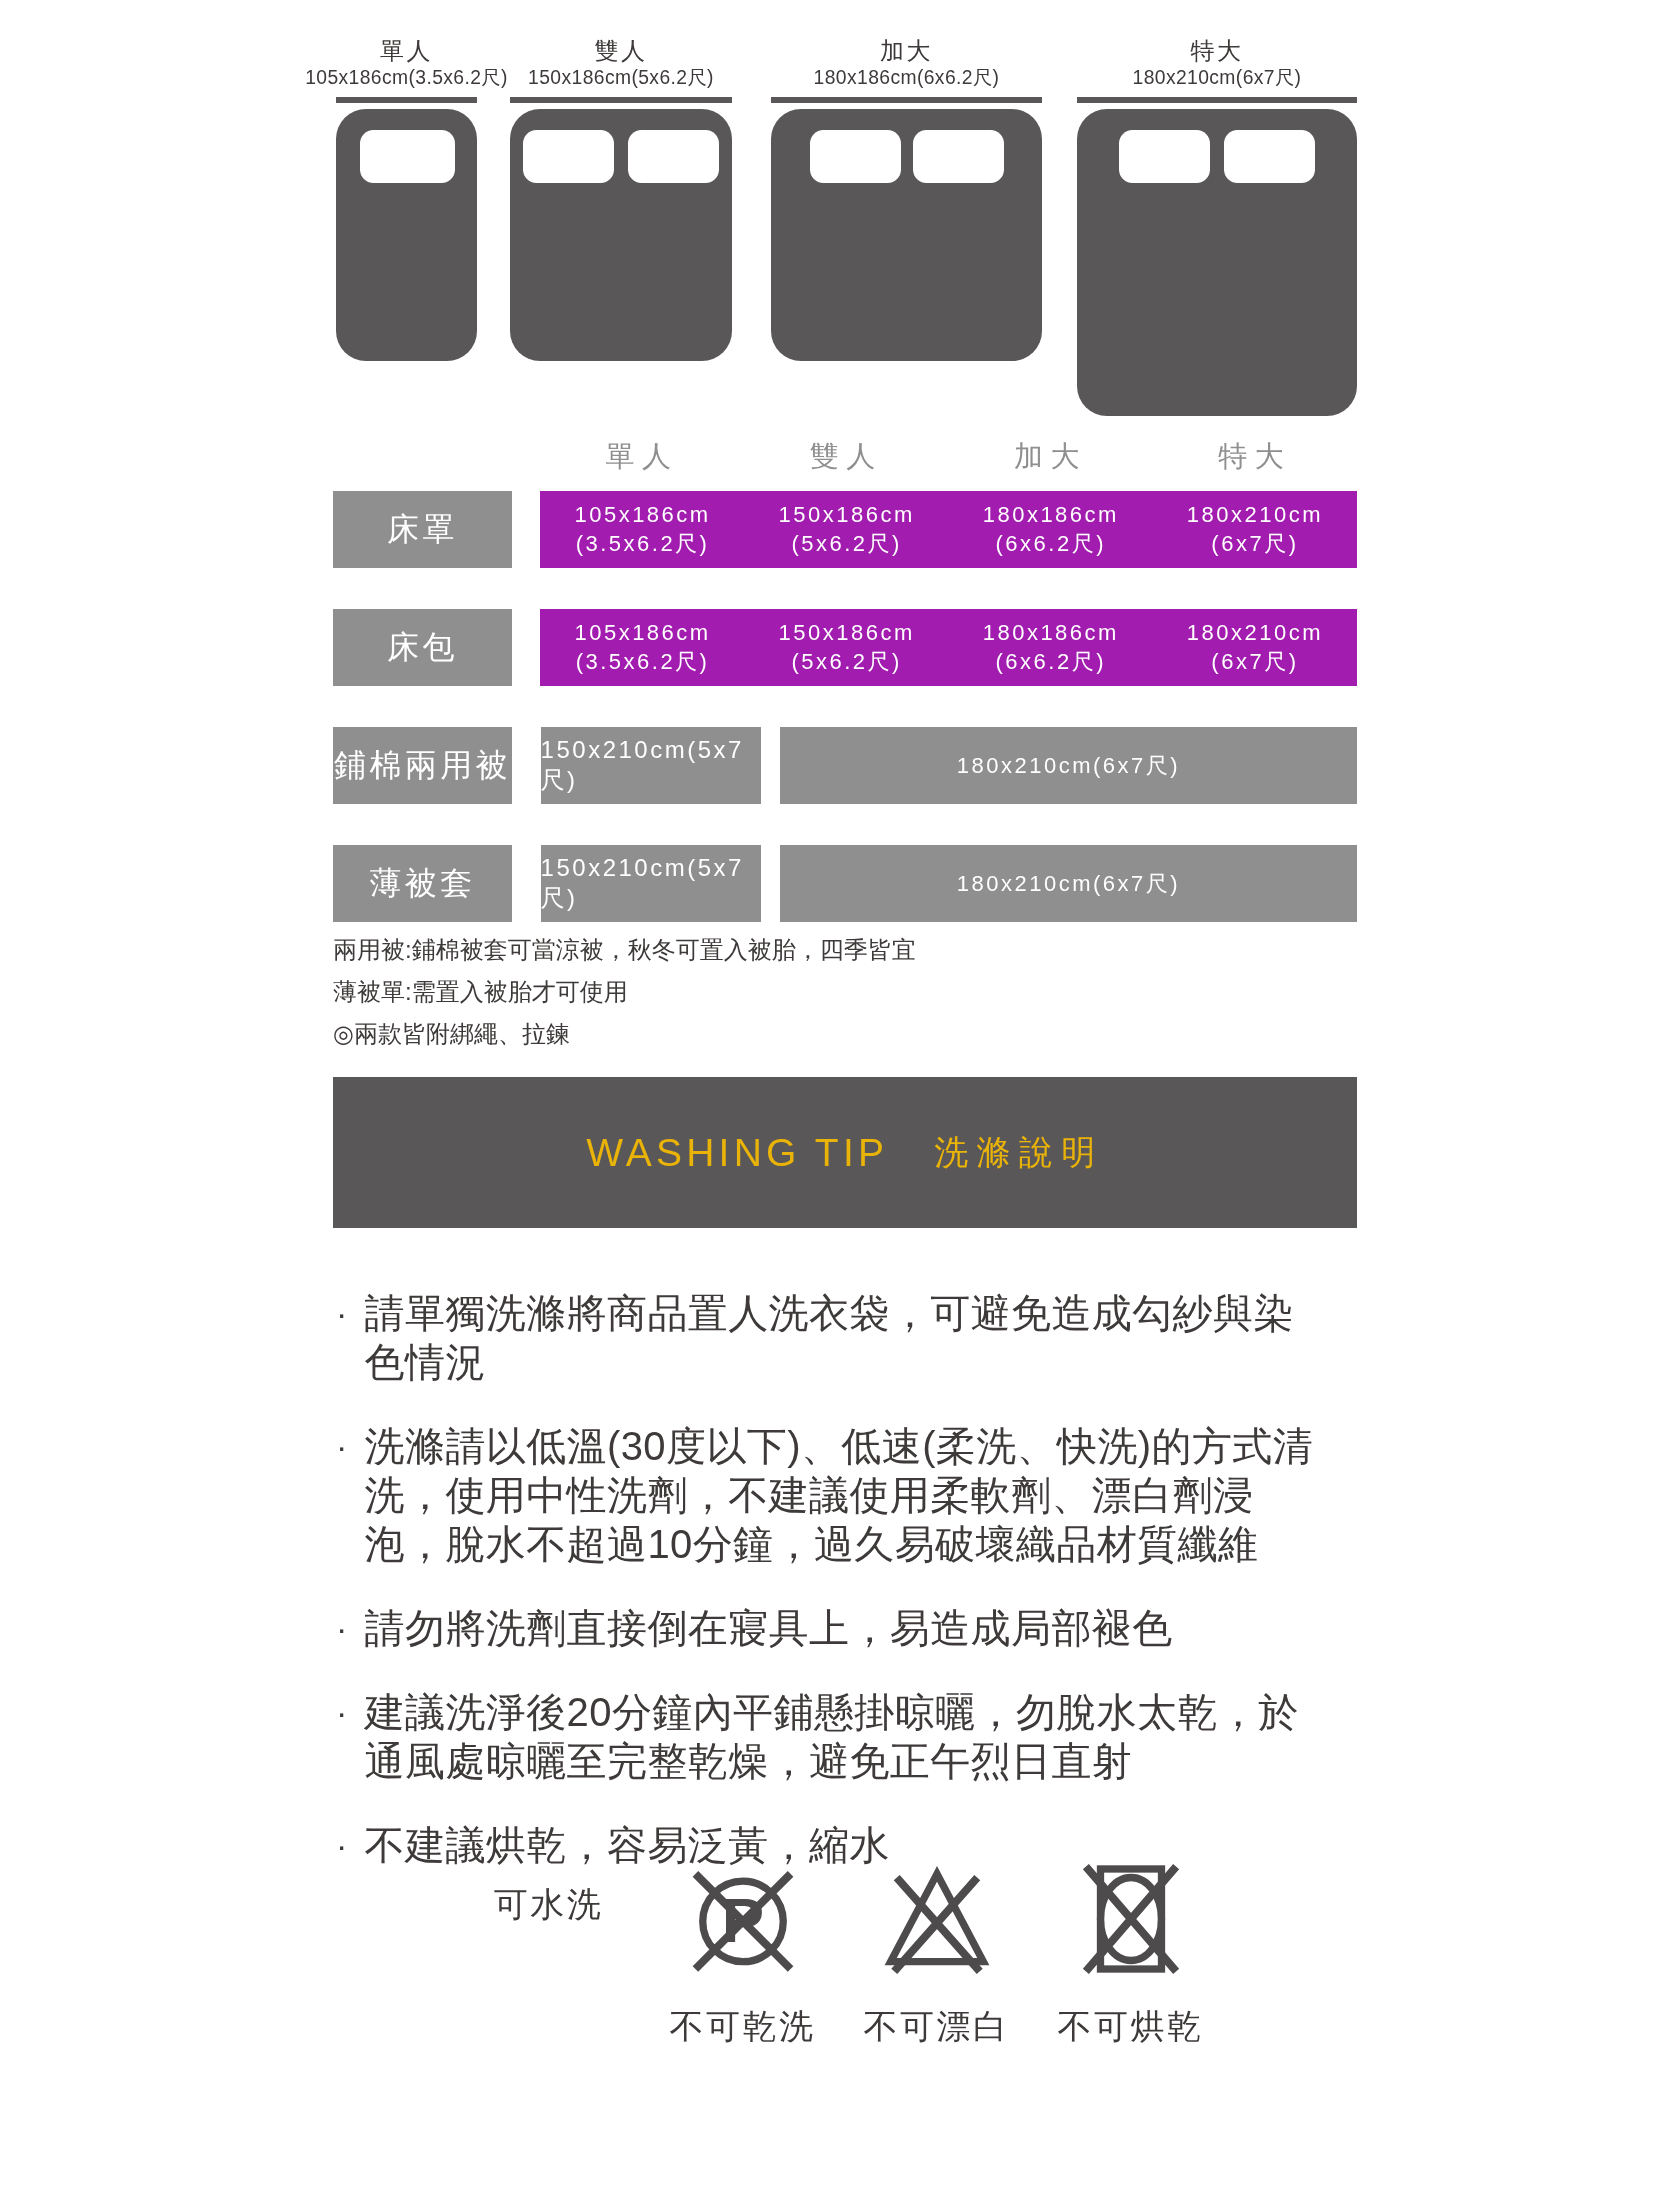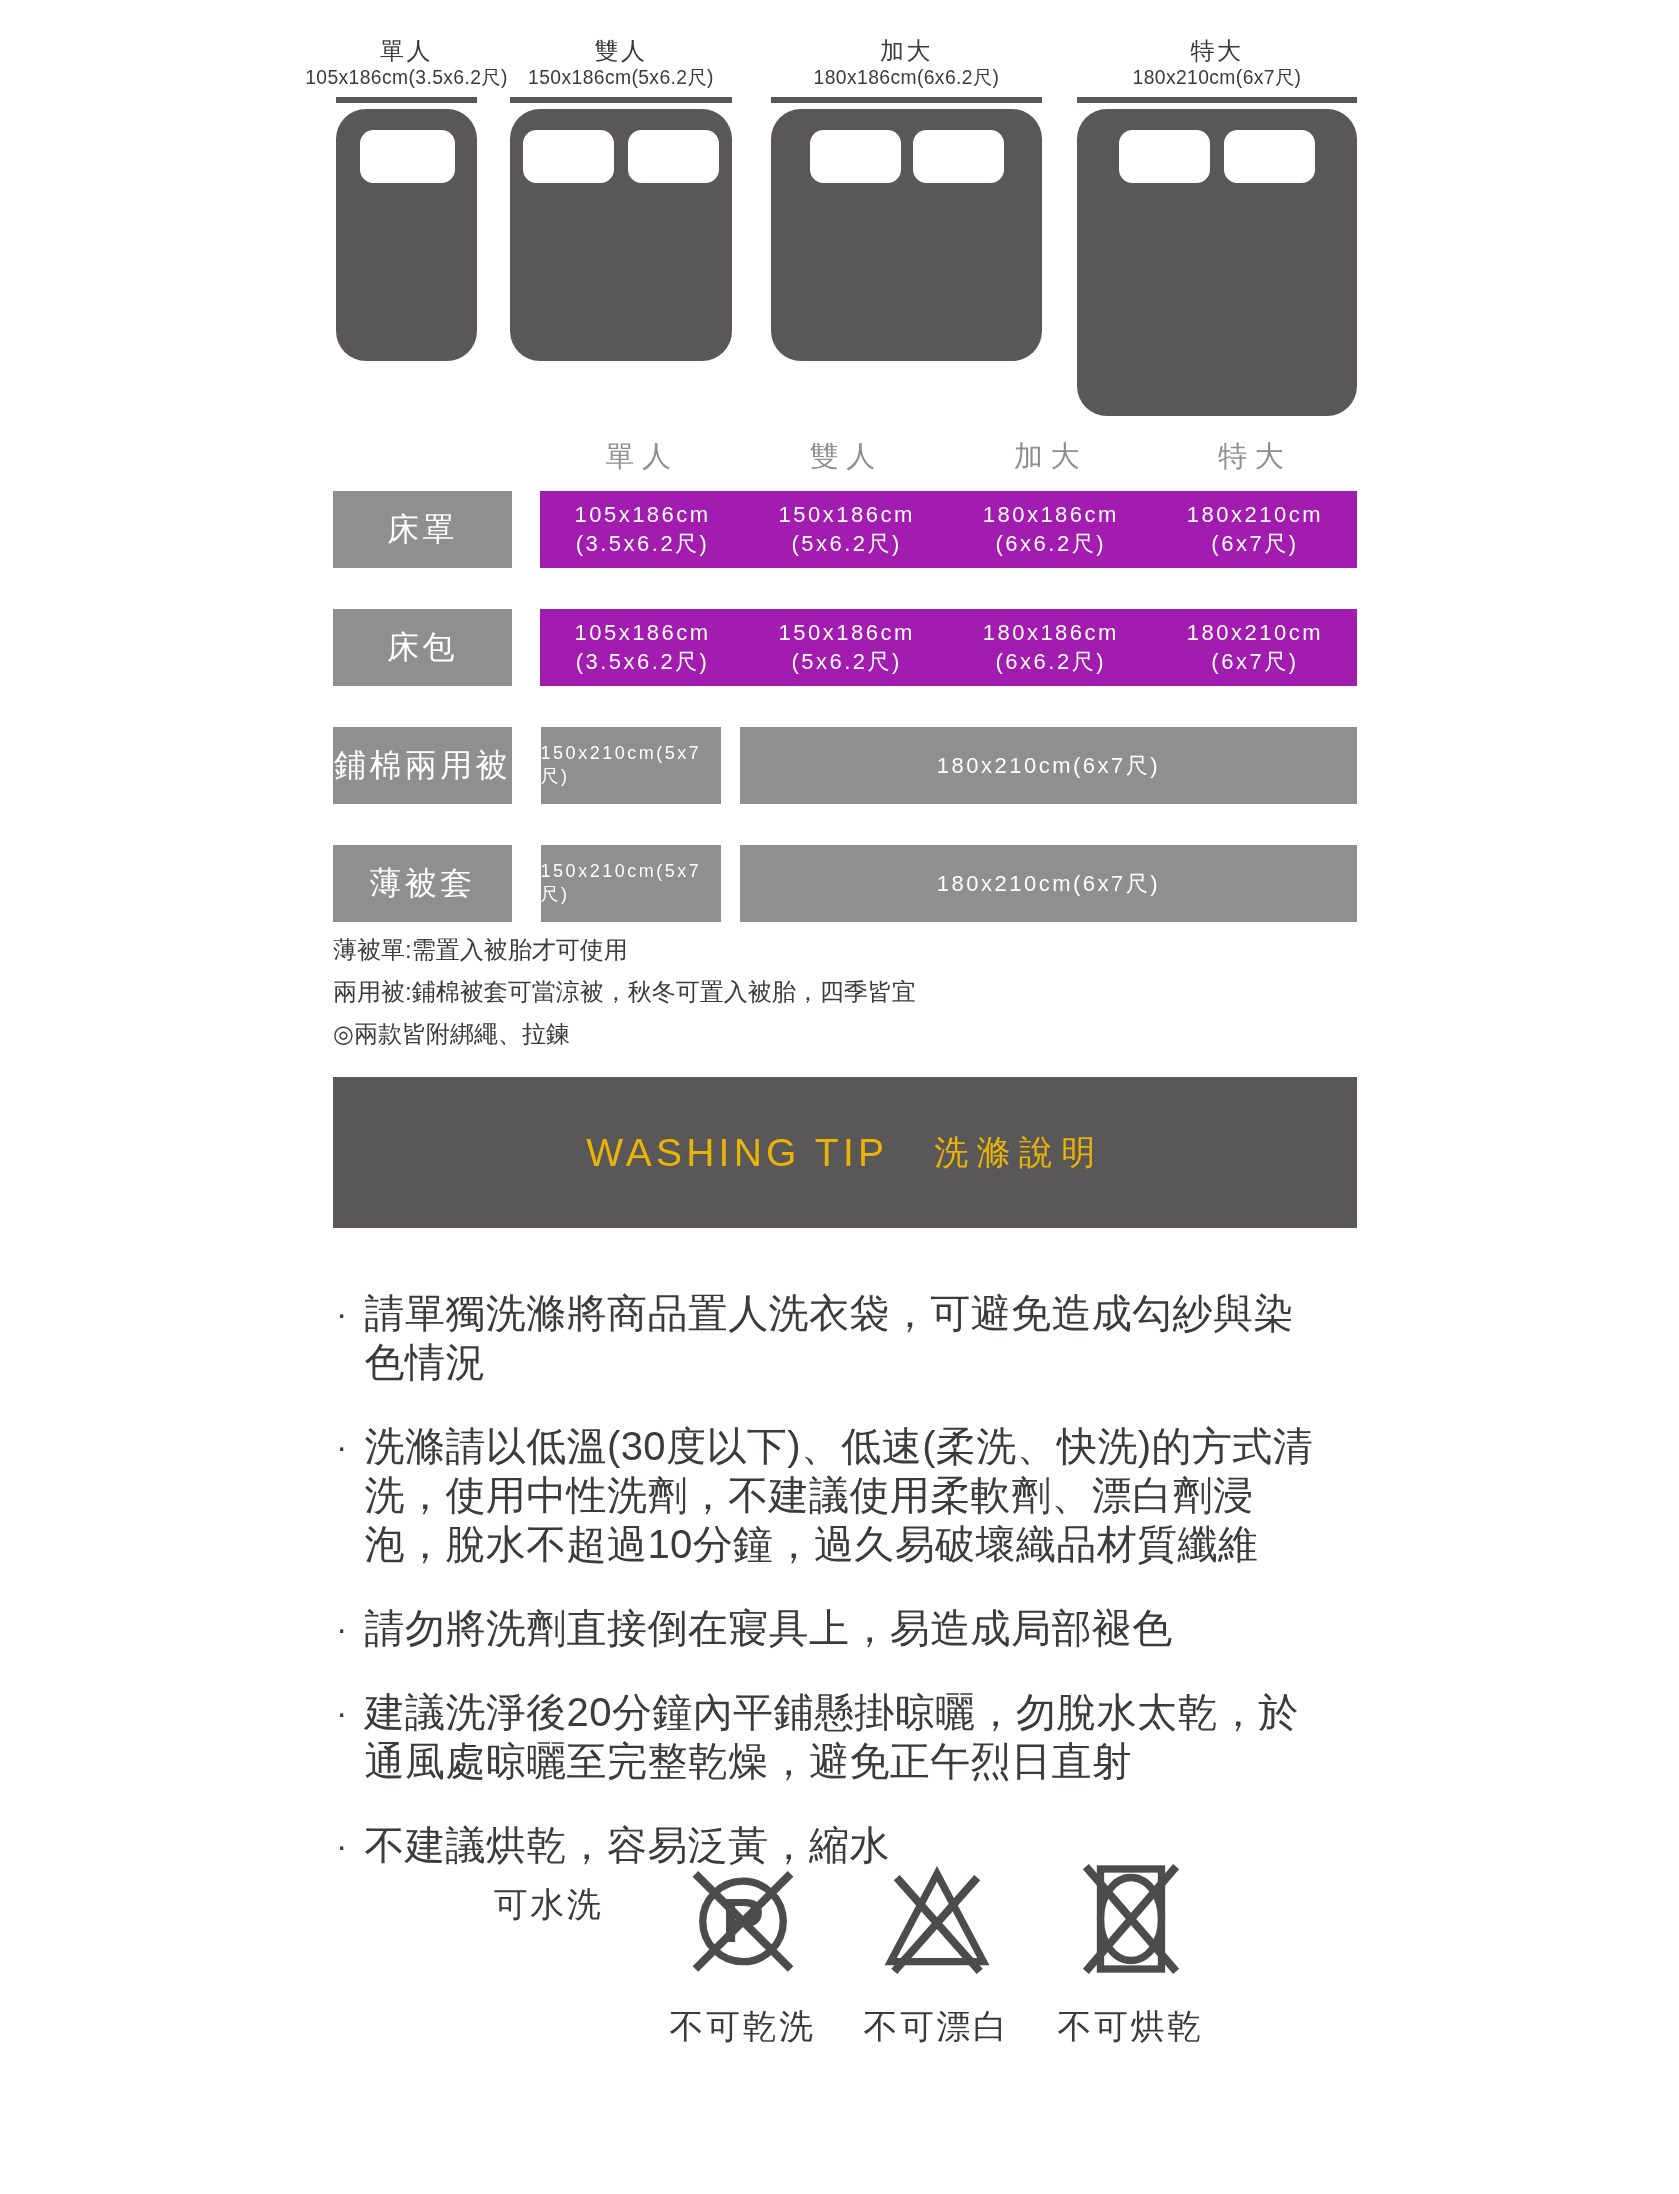--- a/index.html
+++ b/index.html
@@ -37,22 +37,22 @@
 
   
   .size-table{position:absolute;left:333px;top:438px;width:1024px;}
   .thead{margin-left:207px;width:817px;display:flex;height:37px;margin-bottom:11.8px;}
   .th{flex:1;text-align:center;font-size:29px;letter-spacing:7.6px;color:#8f8f90;line-height:37px;}
   .trow{display:flex;height:77px;margin-bottom:41px;margin-top:16px;}
   .tlabel{width:179px;background:#8f8f90;color:#ffffff;display:flex;align-items:center;justify-content:center;
           font-size:32px;letter-spacing:3.4px;margin-right:28.6px;white-space:nowrap;}
   .tbar-full{width:817px;background:#a21caf;display:flex;align-items:center;}
   .tcell{flex:1;text-align:center;color:#ffffff;font-size:22px;line-height:28.6px;letter-spacing:2.5px;}
-  .tbar-single{width:180px;background:#8f8f90;margin-right:19.3px;display:flex;align-items:center;justify-content:center;
-               color:#ffffff;font-size:18px;letter-spacing:2.5px;}
+  .tbar-single{width:220px;background:#8f8f90;margin-right:19.3px;display:flex;align-items:center;justify-content:center;
+               color:#ffffff;font-size:24px;letter-spacing:2.5px;}
   .tbar-wide{flex:1;background:#8f8f90;display:flex;align-items:center;justify-content:center;
              color:#ffffff;font-size:22px;letter-spacing:2.5px;}
 
   
   .notes{position:absolute;left:333px;top:929px;width:1024px;font-size:24px;line-height:42px;color:#3e3a39;}
 
   
   .banner{position:absolute;left:333px;top:1077px;width:1024px;height:151px;background:#595757;
           display:flex;align-items:center;justify-content:center;color:#eab308;}
   .banner-en{font-size:39px;letter-spacing:4.2px;}
@@ -184,22 +184,22 @@
     </div>
 
     <div class="trow">
       <div class="tlabel">薄被套</div>
       <div class="tbar-single">150x210cm(5x7尺)</div>
       <div class="tbar-wide">180x210cm(6x7尺)</div>
     </div>
   </div>
 
   <div class="notes">
+    <div>兩用被:鋪棉被套可當涼被，秋冬可置入被胎，四季皆宜</div>
     <div>薄被單:需置入被胎才可使用</div>
-    <div>兩用被:鋪棉被套可當涼被，秋冬可置入被胎，四季皆宜</div>
     <div>◎兩款皆附綁繩、拉鍊</div>
   </div>
 
   <div class="banner">
     <span class="banner-en">WASHING TIP</span>
     <span class="banner-zh">洗滌說明</span>
   </div>
 
   <div class="tips">
     <div class="bullet">

